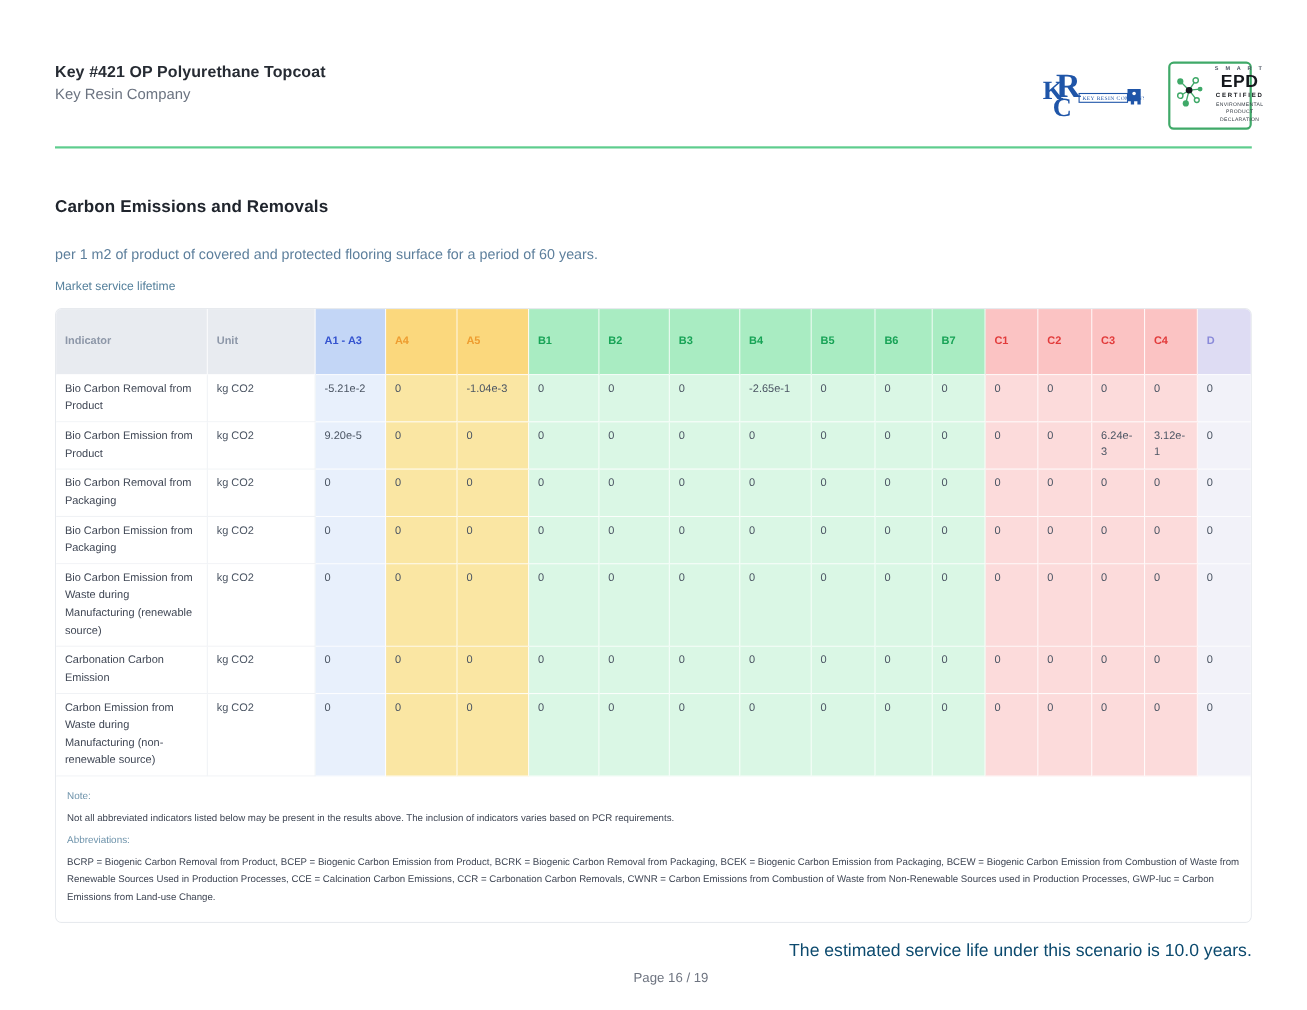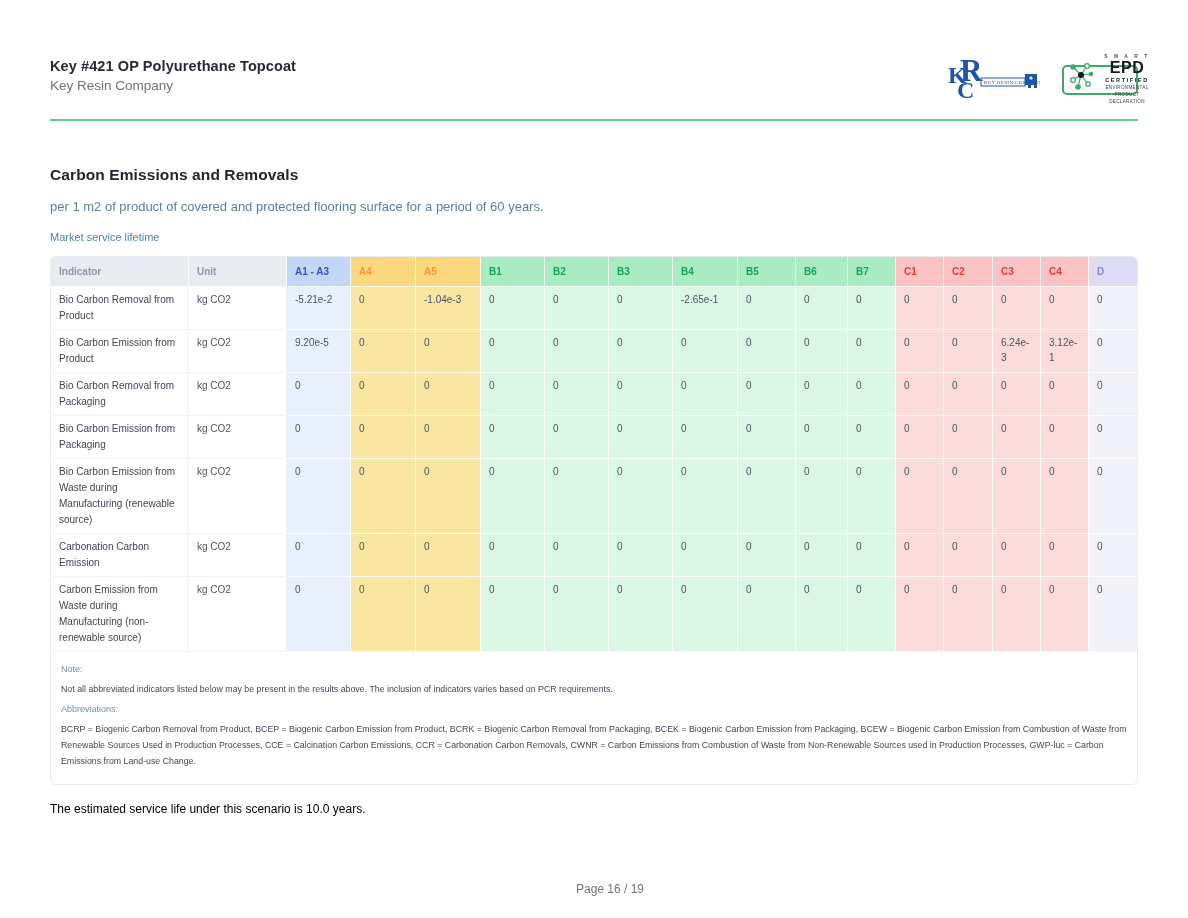--- a/index.html
+++ b/index.html
@@ -5,40 +5,40 @@
   * { margin:0; padding:0; box-sizing:border-box; }
   html,body { background:#ffffff; }
   body { font-family:"Liberation Sans", sans-serif; color:#3c4350; }
   .page { position:relative; width:1188px; height:918px; background:#fff; overflow:hidden; padding:58px 50px 0 50px; }
 
   
   .hdr { display:flex; justify-content:space-between; align-items:flex-start; }
   .hdr-title { font-size:14.5px; font-weight:700; color:#262b33; letter-spacing:.1px; }
   .hdr-company { font-size:13.5px; color:#6b7380; margin-top:4px; }
   .hdr-logos { display:flex; align-items:center; gap:22px; margin-top:-2px; }
-  .epd-badge { width:76px; height:30px; border:2px solid #3fa968; border-radius:5px; background:#fff;
+  .epd-badge { width:76px; height:62px; border:2px solid #3fa968; border-radius:5px; background:#fff;
                display:flex; align-items:center; padding:3px 4px 3px 5px; gap:3px; }
   .epd-texts { display:flex; flex-direction:column; align-items:center; flex:1; line-height:1; }
   .epd-smart { font-size:5px; letter-spacing:2.5px; color:#4b5563; font-weight:700; }
   .epd-epd { font-size:16px; font-weight:800; color:#15181d; letter-spacing:.5px; margin-top:1px; }
   .epd-cert { font-size:5.5px; font-weight:800; letter-spacing:1.6px; color:#15181d; margin-top:2px; }
   .epd-sub { font-size:4.6px; color:#3a4149; text-align:center; margin-top:2px; width:58px; line-height:1.5; letter-spacing:.3px; }
 
   .green-rule { height:2px; background:#5ecd8e; border:0; margin-top:15px; }
 
   
   .sec-title { font-size:15.5px; font-weight:700; color:#20252d; margin-top:45px; letter-spacing:.1px; }
-  .sec-sub { font-size:13px; color:#5d7f9c; margin-top:15px; }
+  .sec-sub { font-size:13px; color:#5d7f9c; margin-top:25px; }
   .sec-scenario { font-size:11px; color:#55809c; margin-top:17px; }
 
   
   .table-card { margin-top:13px; border:1px solid #e7eaee; border-radius:6px; overflow:hidden; background:#fff; }
   table { border-collapse:separate; border-spacing:0; table-layout:fixed; width:1088px; }
   th, td { font-size:10px; text-align:left; vertical-align:top; }
-  th { padding:9px 8px; font-weight:700; border-right:1px solid rgba(255,255,255,.85); border-bottom:1px solid rgba(255,255,255,.85); }
+  th { padding:24px 8px; font-weight:700; border-right:1px solid rgba(255,255,255,.85); border-bottom:1px solid rgba(255,255,255,.85); }
   td { padding:5px 8px; line-height:15px; color:#4b5563;
        border-right:1px solid rgba(255,255,255,.85); border-bottom:1px solid rgba(255,255,255,.85); }
   td:first-child { line-height:16px; color:#3f4654;margin-left:41px; }
   .h-meta { background:#e8ebf0; color:#8d97a8; }
   .h-a13  { background:#c3d6f6; color:#3453cf; }
   .h-a    { background:#fbd87d; color:#ee9d30; }
   .h-b    { background:#a9ecc2; color:#17a356; }
   .h-c    { background:#fbc3c3; color:#e23b3b; }
   .h-d    { background:#dedcf3; color:#8a8ad9; }
   .c-meta { background:#ffffff; border-right:1px solid #f0f2f5; border-bottom:1px solid #f0f2f5; }
@@ -47,21 +47,21 @@
   .c-b    { background:#daf7e5; }
   .c-c    { background:#fcdbdb; }
   .c-d    { background:#f2f2f9; }
 
   
   .note { padding:12px 10px 15px 10px; background:#fff; }
   .note-label { font-size:9px; color:#6e93ab; margin-bottom:7px; }
   .note-body { font-size:8.8px; color:#3f4654; line-height:16px; margin-bottom:7px; }
   .note-body:last-child { margin-bottom:0; }
 
-  .service-life { font-size:12px; color:#000000; margin-top:17px; }
+  .service-life { font-size:16px; color:#0c4a6e; margin-top:17px;text-align:right; }
 
   .page-footer { position:absolute; left:0; right:0; bottom:22px; text-align:center; font-size:12px; color:#6e7480;padding-left:32px; }
 </style>
 </head>
 <body>
 
 <div class="page">
 
   <header class="hdr">
     <div>

